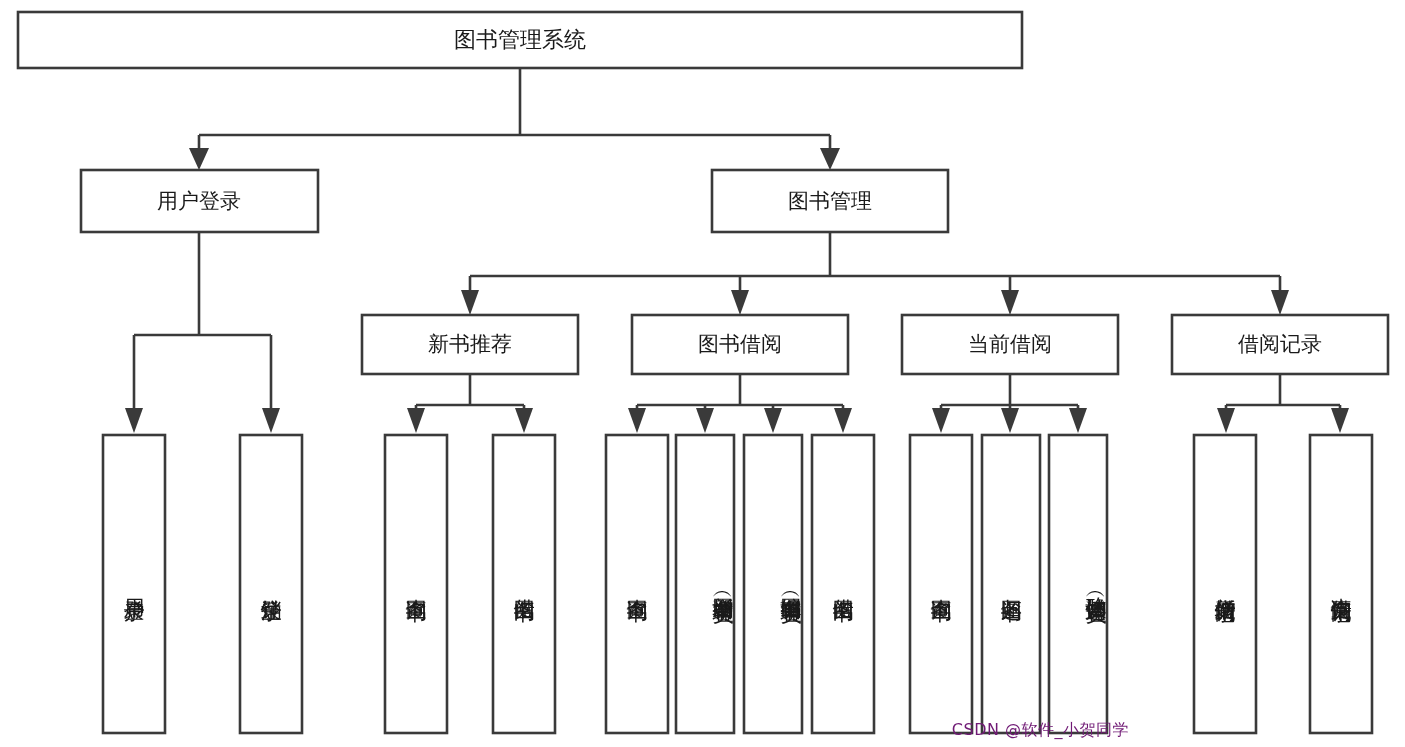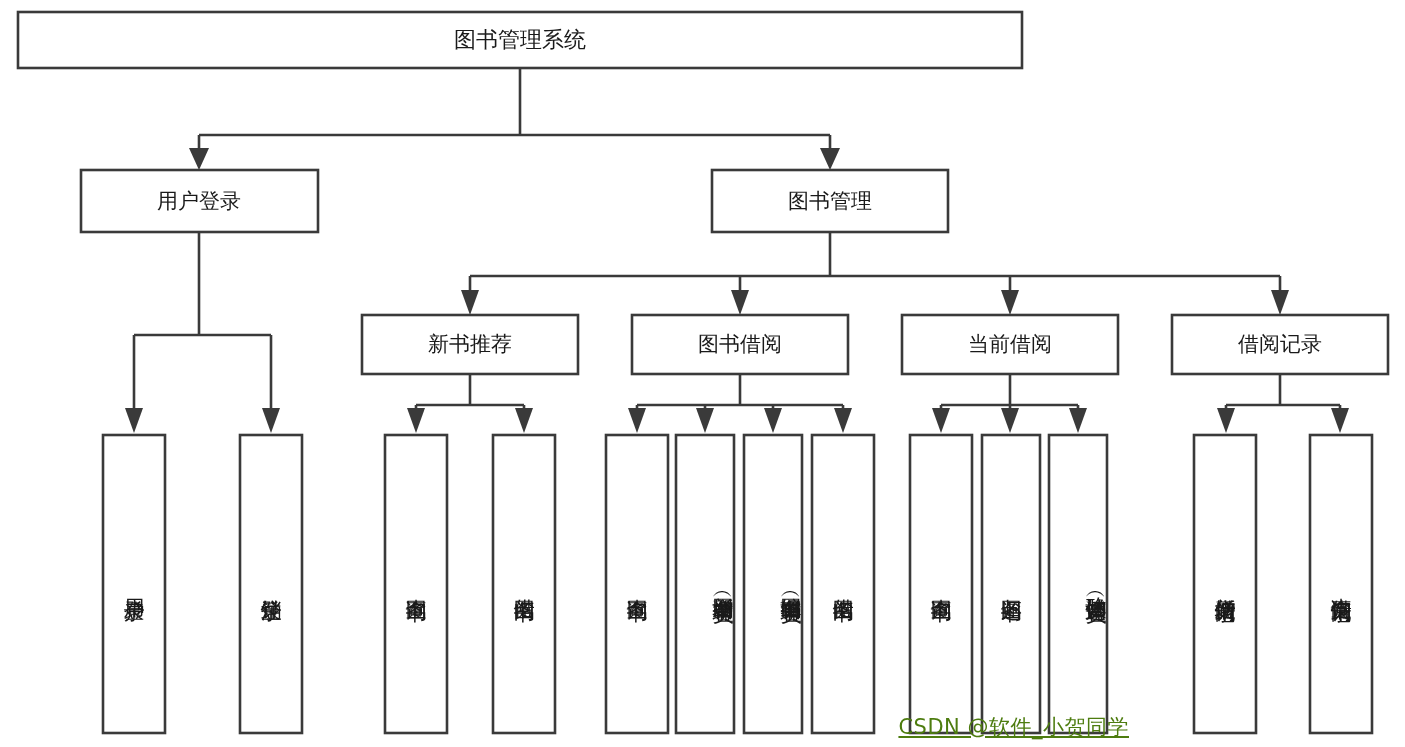--- a/index.html
+++ b/index.html
@@ -63,25 +63,24 @@
     letter-spacing: 1px;
     white-space: nowrap;
     text-align: center;
     pointer-events: none;
   }
   .watermark {
     position: absolute;
     right: 8px;
     bottom: 6px;
     font-family: "DejaVu Sans", "Liberation Sans", sans-serif;
-    font-size: 21px;
-    color: #4d7c0f;
+    font-size: 16px;
+    color: #701a75;
     letter-spacing: 0.5px;
     white-space: nowrap;
-    text-decoration: underline;
   }
 </style>
 </head>
 <body>
 
 <div id="diagram-root">
 
   <svg class="diagram" viewBox="0 0 1405 747">
 
     <g>

